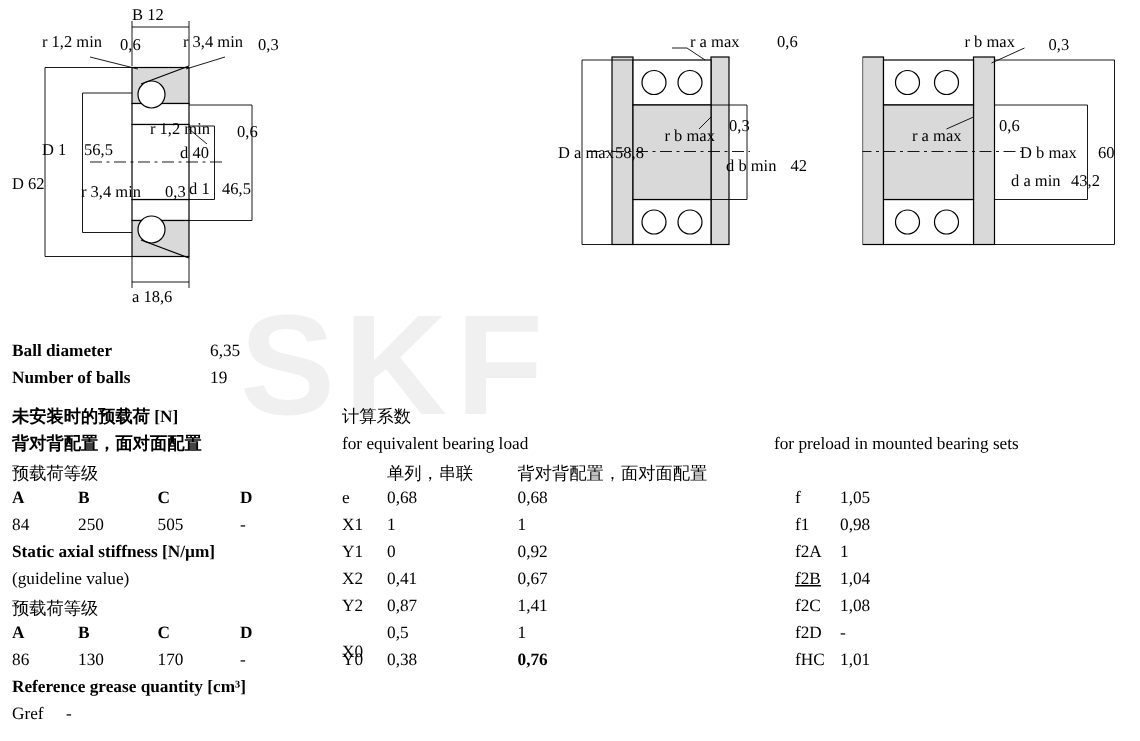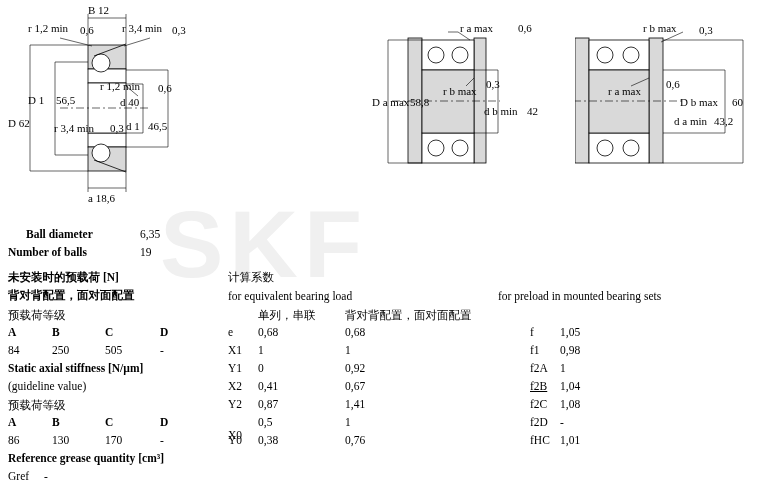--- a/index.html
+++ b/index.html
@@ -180,21 +180,21 @@
   <span class="txt" style="left:666px;top:78px;">0,6</span>
   <span class="txt" style="left:608px;top:85px;">r a max</span>
   <span class="txt" style="left:680px;top:96px;">D b max</span>
   <span class="txt" style="left:732px;top:96px;">60</span>
   <span class="txt" style="left:674px;top:115px;">d a min</span>
   <span class="txt" style="left:714px;top:115px;">43,2</span>
 </div>
 
 <div class="lower">
 
-  <div class="cell lb" style="left:8px;top:8px;margin-left:18px;">Ball diameter</div>
+  <div class="cell lb" style="left:8px;top:8px;">Ball diameter</div>
   <div class="cell ln" style="left:140px;top:8px;">6,35</div>
   <div class="cell lb" style="left:8px;top:26px;">Number of balls</div>
   <div class="cell ln" style="left:140px;top:26px;">19</div>
 
   <div class="cell lb" style="left:8px;top:50px;">未安装时的预载荷 [N]</div>
   <div class="cell lb" style="left:8px;top:68px;">背对背配置，面对面配置</div>
   <div class="cell ln" style="left:8px;top:88px;">预载荷等级</div>
   <div class="cell lb" style="left:8px;top:106px;">A</div>
   <div class="cell lb" style="left:52px;top:106px;">B</div>
   <div class="cell lb" style="left:105px;top:106px;">C</div>
@@ -244,23 +244,23 @@
   <div class="cell ln" style="left:228px;top:178px;">Y2</div>
   <div class="cell ln" style="left:258px;top:178px;">0,87</div>
   <div class="cell ln" style="left:345px;top:178px;">1,41</div>
 
   <div class="cell ln" style="left:228px;top:196px;margin-top:13px;">X0</div>
   <div class="cell ln" style="left:258px;top:196px;">0,5</div>
   <div class="cell ln" style="left:345px;top:196px;">1</div>
 
   <div class="cell ln" style="left:228px;top:214px;">Y0</div>
   <div class="cell ln" style="left:258px;top:214px;">0,38</div>
-  <div class="cell ln" style="left:345px;top:214px;">0,76</div>
-
-  <div class="cell ln" style="left:498px;top:70px;">for preload in mounted bearing sets</div>
+  <div class="cell ln" style="left:345px;top:214px;font-weight:bold;">0,76</div>
+
+  <div class="cell ln" style="left:516px;top:70px;">for preload in mounted bearing sets</div>
   <div class="cell ln" style="left:530px;top:106px;">f</div>
   <div class="cell ln" style="left:560px;top:106px;">1,05</div>
   <div class="cell ln" style="left:530px;top:124px;">f1</div>
   <div class="cell ln" style="left:560px;top:124px;">0,98</div>
   <div class="cell ln" style="left:530px;top:142px;">f2A</div>
   <div class="cell ln" style="left:560px;top:142px;">1</div>
   <div class="cell ln" style="left:530px;top:160px;text-decoration:underline;">f2B</div>
   <div class="cell ln" style="left:560px;top:160px;">1,04</div>
   <div class="cell ln" style="left:530px;top:178px;">f2C</div>
   <div class="cell ln" style="left:560px;top:178px;">1,08</div>

